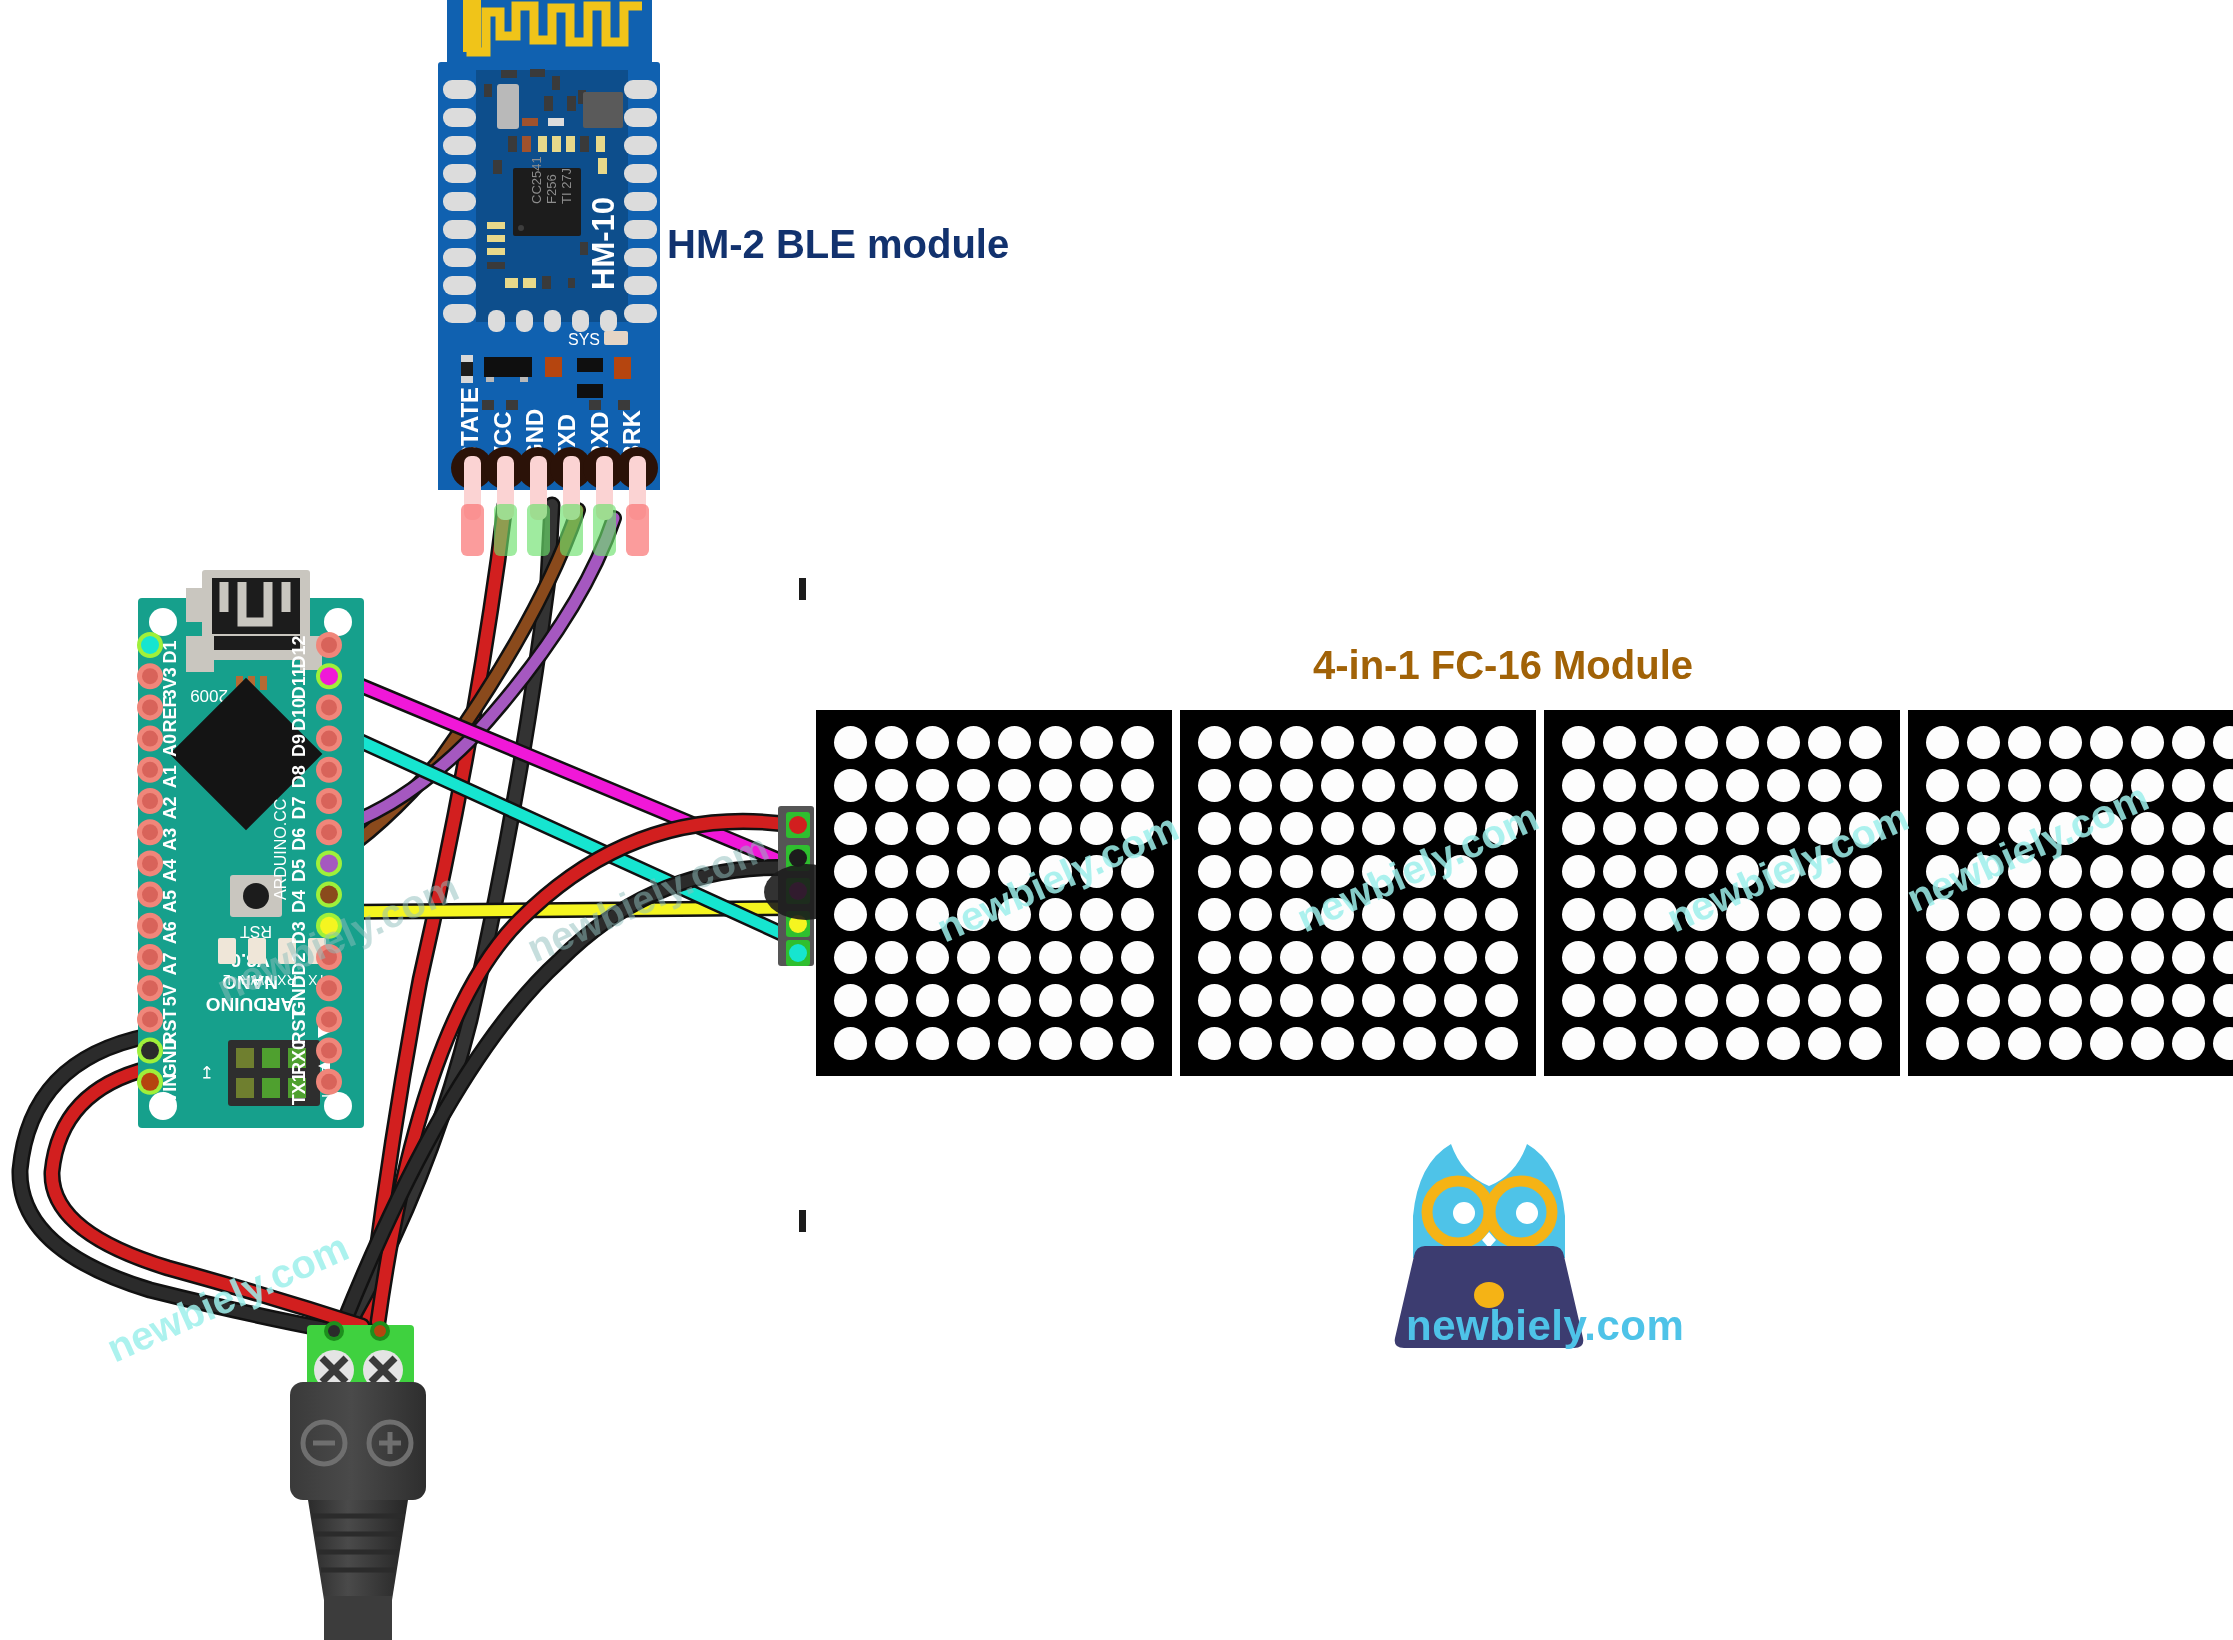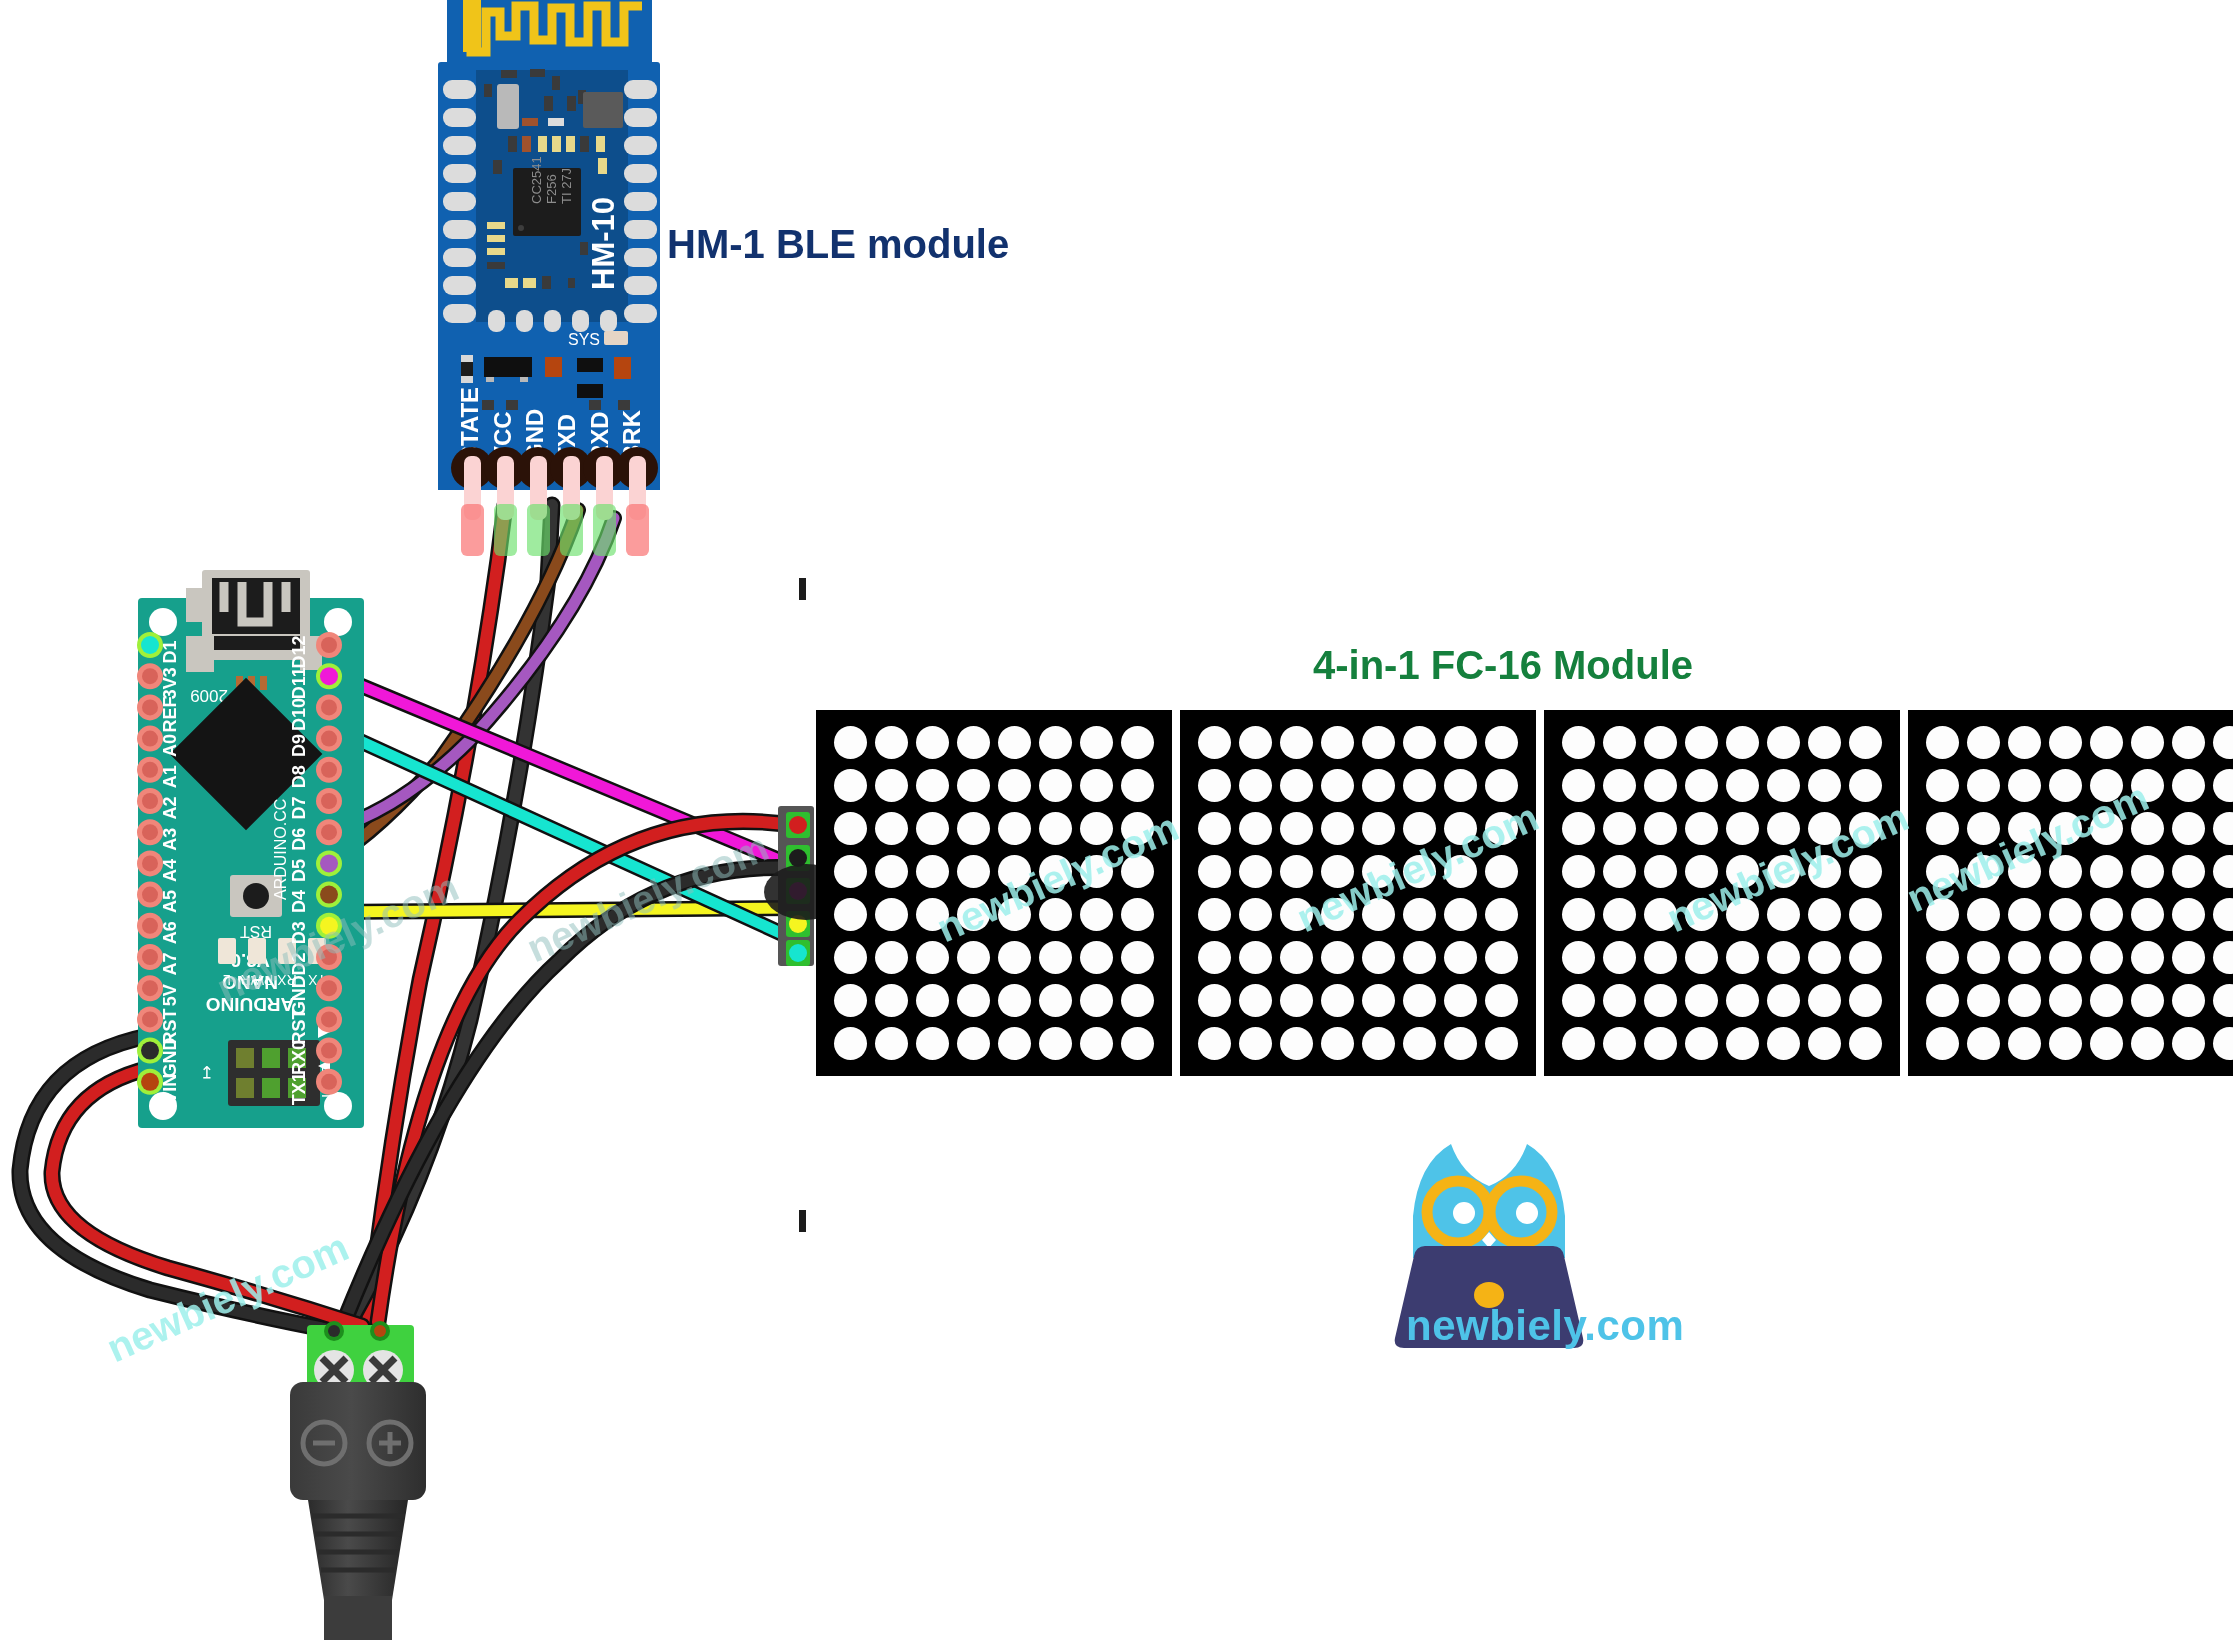--- a/index.html
+++ b/index.html
@@ -3,21 +3,21 @@
 <meta charset="utf-8">
 <style>
   html,body{margin:0;padding:0;background:#ffffff;}
   body{width:2233px;height:1640px;position:relative;overflow:hidden;
        font-family:"Liberation Sans", sans-serif;}
   .stage{position:absolute;left:0;top:0;width:2233px;height:1640px;}
   svg.layer{position:absolute;left:0;top:0;width:2233px;height:1640px;}
 
   .label{position:absolute;font-weight:bold;white-space:nowrap;}
   #hm10-label{left:667px;top:222px;font-size:40px;color:#12326e;}
-  #fc16-label{left:1313px;top:643px;font-size:40px;color:#15803d;}
+  #fc16-label{left:1313px;top:643px;font-size:40px;color:#a16207;}
   #psu-label{left:412px;top:1541px;font-size:40px;color:#12326e;}
   #brand-label{left:1406px;top:1302px;font-size:42px;font-weight:bold;
                color:#4ec3e8;letter-spacing:.5px;}
 
   .wm{position:absolute;color:#9ef0ec;font-size:40px;font-weight:bold;
       transform:rotate(-24deg);transform-origin:0 0;opacity:.85;
       pointer-events:none;white-space:nowrap;}
   .wm-dark{color:#8fbfbd;opacity:.5;}
 
   .matrix{position:absolute;background:#000;}
@@ -805,17 +805,17 @@
     </div>
 
 <div class="wm" style="left:100px;top:1330px;">newbiely.com</div>
 <div class="wm wm-dark" style="left:210px;top:970px;">newbiely.com</div>
 <div class="wm wm-dark" style="left:520px;top:930px;">newbiely.com</div>
 <div class="wm" style="left:930px;top:910px;">newbiely.com</div>
 <div class="wm" style="left:1290px;top:900px;">newbiely.com</div>
 <div class="wm" style="left:1660px;top:900px;">newbiely.com</div>
 <div class="wm" style="left:1900px;top:880px;">newbiely.com</div>
 
-<div class="label" id="hm10-label">HM-1 BLE module</div>
+<div class="label" id="hm10-label">HM-2 BLE module</div>
 <div class="label" id="fc16-label">4-in-1 FC-16 Module</div>
 <div class="label" id="brand-label">newbiely.com</div>
 
 </div>
 
 </body></html>

